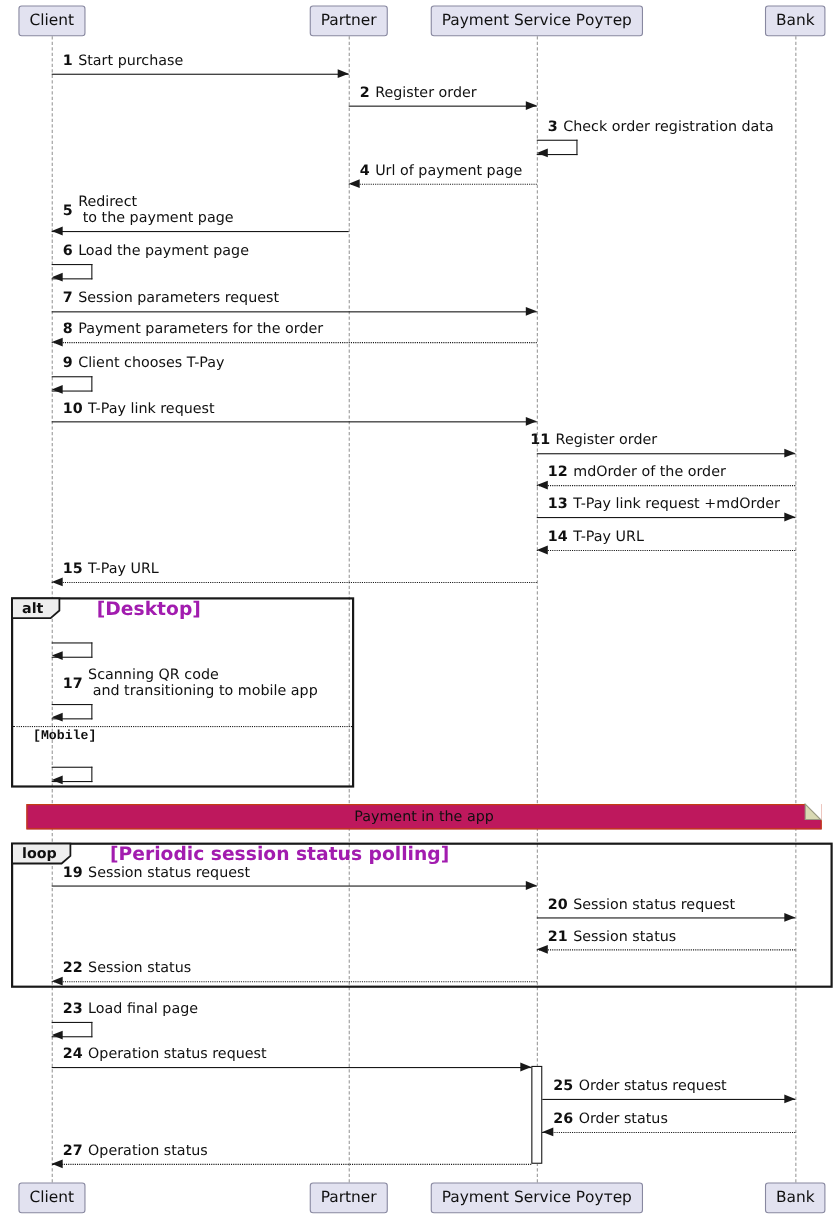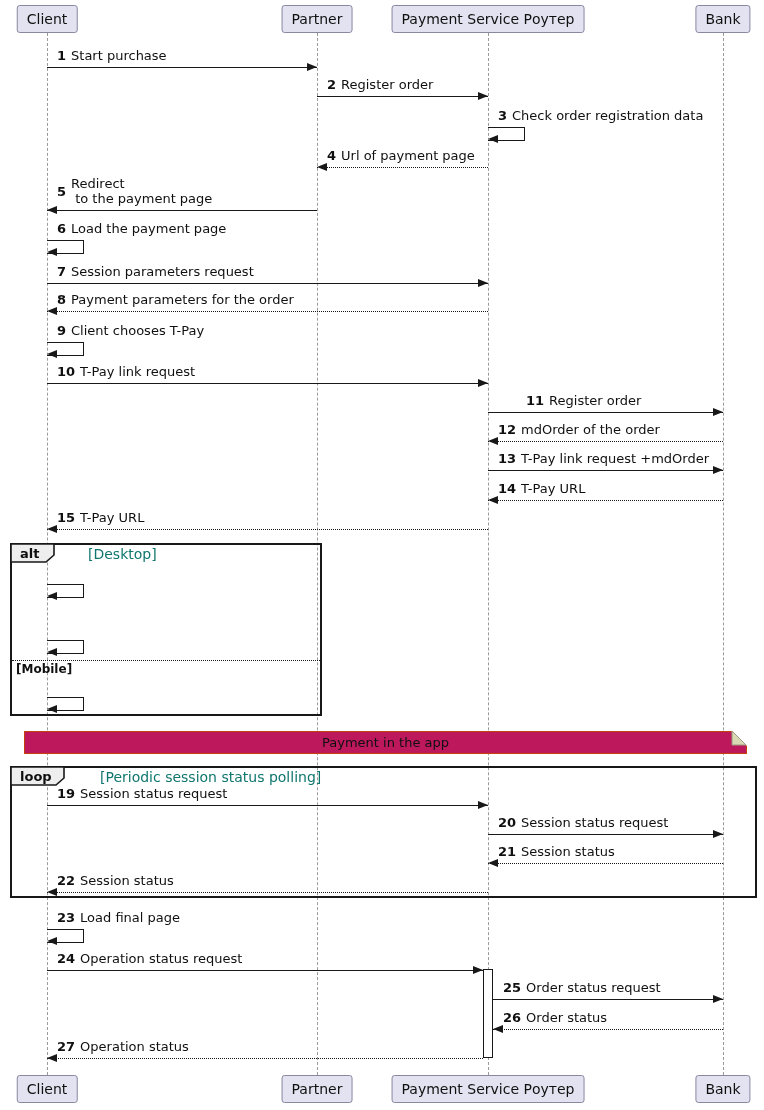--- a/index.html
+++ b/index.html
@@ -15,21 +15,21 @@
        border-bottom:4px solid transparent;}
   .arr.right{border-left:10px solid #181818;}
   .arr.left{border-right:10px solid #181818;}
   .selfmsg{position:absolute;width:36px;height:12px;border:1px solid #181818;border-left:none;}
   .msg-label{position:absolute;display:flex;align-items:center;gap:5px;font-size:13px;
        color:#101010;white-space:pre;line-height:15px;transform:translateY(-100%);}
   .msg-label b{font-weight:bold;}
   .frame{position:absolute;border:2px solid #181818;box-sizing:border-box;background:transparent;}
   .frame-tab{position:absolute;overflow:visible;}
   .frame-title{position:absolute;font-size:13px;font-weight:bold;color:#101010;line-height:19px;}
-  .frame-cond{position:absolute;font-size:14px;font-weight:normal;color:#0f766e;line-height:15px;}
+  .frame-cond{position:absolute;font-size:17px;font-weight:bold;color:#a21caf;line-height:15px;}
   .divider{position:absolute;height:0;border-top:1px dotted #181818;}
   .divider-label{position:absolute;font-size:12px;font-weight:bold;color:#101010;}
   .note{position:absolute;background:#be185d;border:1px solid #c2410c;box-sizing:border-box;
        display:flex;align-items:center;justify-content:center;font-size:13px;color:#101010;}
   .note-fold{position:absolute;overflow:visible;}
   .activation{position:absolute;background:#ffffff;border:1px solid #181818;box-sizing:border-box;}
 </style>
 </head>
 <body>
 
@@ -38,21 +38,21 @@
     <div class="lifeline" style="left: 317px; top: 33px; height: 1042px;"></div>
     <div class="lifeline" style="left: 488px; top: 33px; height: 1042px;"></div>
     <div class="lifeline" style="left: 723px; top: 33px; height: 1042px;"></div>
     <div class="frame" style="left: 10px; top: 543px; width: 312px; height: 173px;"></div>
     <svg width="46" height="21" class="frame-tab" style="left: 10px; top: 543px; position: absolute;">
       <polygon points="1,1 44,1 44,12 36,19 1,19" fill="#EEEEEE" stroke="#181818" stroke-width="1.6"></polygon>
     </svg>
     <div class="frame-title" style="left: 20px; top: 544px;">alt</div>
     <div class="frame-cond" style="left: 88px; top: 547px;">[Desktop]</div>
     <div class="divider" style="left: 12px; top: 660px; width: 308px;"></div>
-    <div class="divider-label" style="left: 16px; top: 662px;">[Mobile]</div>
+    <div class="divider-label" style="left: 30px; top: 662px; font-family: Liberation Mono, monospace;">[Mobile]</div>
     <div class="frame" style="left: 10px; top: 766px; width: 747px; height: 132px;"></div>
     <svg width="56" height="21" class="frame-tab" style="left: 10px; top: 766px; position: absolute;">
       <polygon points="1,1 54,1 54,12 46,19 1,19" fill="#EEEEEE" stroke="#181818" stroke-width="1.6"></polygon>
     </svg>
     <div class="frame-title" style="left: 20px; top: 767px;">loop</div>
     <div class="frame-cond" style="left: 100px; top: 770px;">[Periodic session status polling]</div>
     <div class="note" style="left: 24px; top: 731px; width: 723px; height: 23px;">Payment in the app</div>
     <svg width="15" height="15" class="note-fold" style="position: absolute; left: 732px; top: 731px;">
       <polygon points="0,0 15,0 15,15" fill="#ffffff"></polygon>
       <polygon points="0,0 14,14 0,14" fill="#d9d9b3" stroke="#9a9a82"></polygon>
@@ -83,37 +83,38 @@
     <div class="arr left" style="left: 47px; top: 307px;"></div>
     <div class="msg-label" style="left: 57px; top: 307px;"><b>8</b><div><div>Payment parameters for the order</div></div></div>
     <div class="selfmsg" style="left: 47px; top: 342px;"></div>
     <div class="arr left" style="left: 47px; top: 350px;"></div>
     <div class="msg-label" style="left: 57px; top: 338px;"><b>9</b><div><div>Client chooses T-Pay</div></div></div>
     <div class="msg-line" style="left: 47px; top: 383px; width: 441px;"></div>
     <div class="arr right" style="left: 478px; top: 379px;"></div>
     <div class="msg-label" style="left: 57px; top: 379px;"><b>10</b><div><div>T-Pay link request</div></div></div>
     <div class="msg-line" style="left: 488px; top: 412px; width: 235px;"></div>
     <div class="arr right" style="left: 713px; top: 408px;"></div>
-    <div class="msg-label" style="left: 526px; top: 408px;"><b>11</b><div><div>Register order</div></div></div>
+    <div class="msg-label" style="left: 482px; top: 408px;"><b>11</b><div><div>Register order</div></div></div>
     <div class="msg-line dotted" style="left: 488px; top: 441px; width: 235px;"></div>
     <div class="arr left" style="left: 488px; top: 437px;"></div>
     <div class="msg-label" style="left: 498px; top: 437px;"><b>12</b><div><div>mdOrder of the order</div></div></div>
     <div class="msg-line" style="left: 488px; top: 470px; width: 235px;"></div>
     <div class="arr right" style="left: 713px; top: 466px;"></div>
     <div class="msg-label" style="left: 498px; top: 466px;"><b>13</b><div><div>T-Pay link request +mdOrder</div></div></div>
     <div class="msg-line dotted" style="left: 488px; top: 500px; width: 235px;"></div>
     <div class="arr left" style="left: 488px; top: 496px;"></div>
     <div class="msg-label" style="left: 498px; top: 496px;"><b>14</b><div><div>T-Pay URL</div></div></div>
     <div class="msg-line dotted" style="left: 47px; top: 529px; width: 441px;"></div>
     <div class="arr left" style="left: 47px; top: 525px;"></div>
     <div class="msg-label" style="left: 57px; top: 525px;"><b>15</b><div><div>T-Pay URL</div></div></div>
     <div class="selfmsg" style="left: 47px; top: 584px;"></div>
     <div class="arr left" style="left: 47px; top: 592px;"></div>
     <div class="selfmsg" style="left: 47px; top: 640px;"></div>
     <div class="arr left" style="left: 47px; top: 648px;"></div>
+    <div class="msg-label" style="left: 57px; top: 636px;"><b>17</b><div><div>Scanning QR code</div><div> and transitioning to mobile app</div></div></div>
     <div class="selfmsg" style="left: 47px; top: 697px;"></div>
     <div class="arr left" style="left: 47px; top: 705px;"></div>
     <div class="msg-line" style="left: 47px; top: 805px; width: 441px;"></div>
     <div class="arr right" style="left: 478px; top: 801px;"></div>
     <div class="msg-label" style="left: 57px; top: 801px;"><b>19</b><div><div>Session status request</div></div></div>
     <div class="msg-line" style="left: 488px; top: 834px; width: 235px;"></div>
     <div class="arr right" style="left: 713px; top: 830px;"></div>
     <div class="msg-label" style="left: 498px; top: 830px;"><b>20</b><div><div>Session status request</div></div></div>
     <div class="msg-line dotted" style="left: 488px; top: 863px; width: 235px;"></div>
     <div class="arr left" style="left: 488px; top: 859px;"></div>

